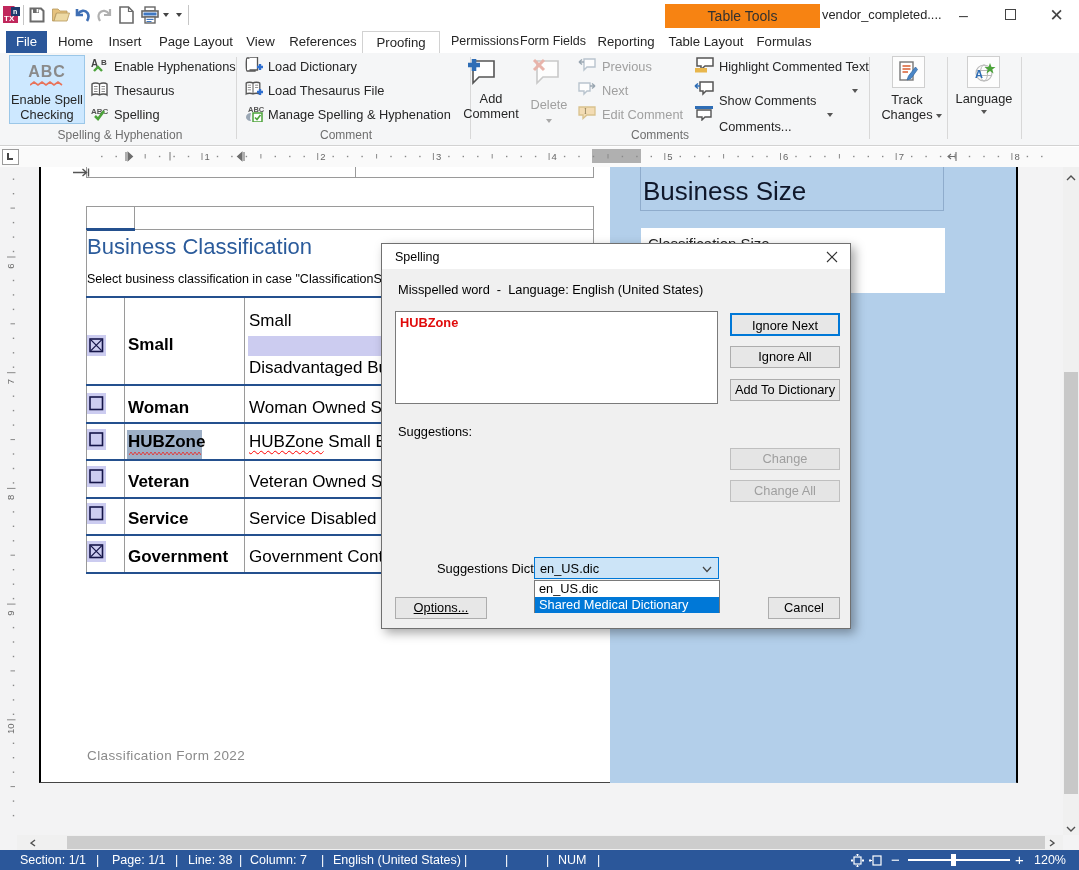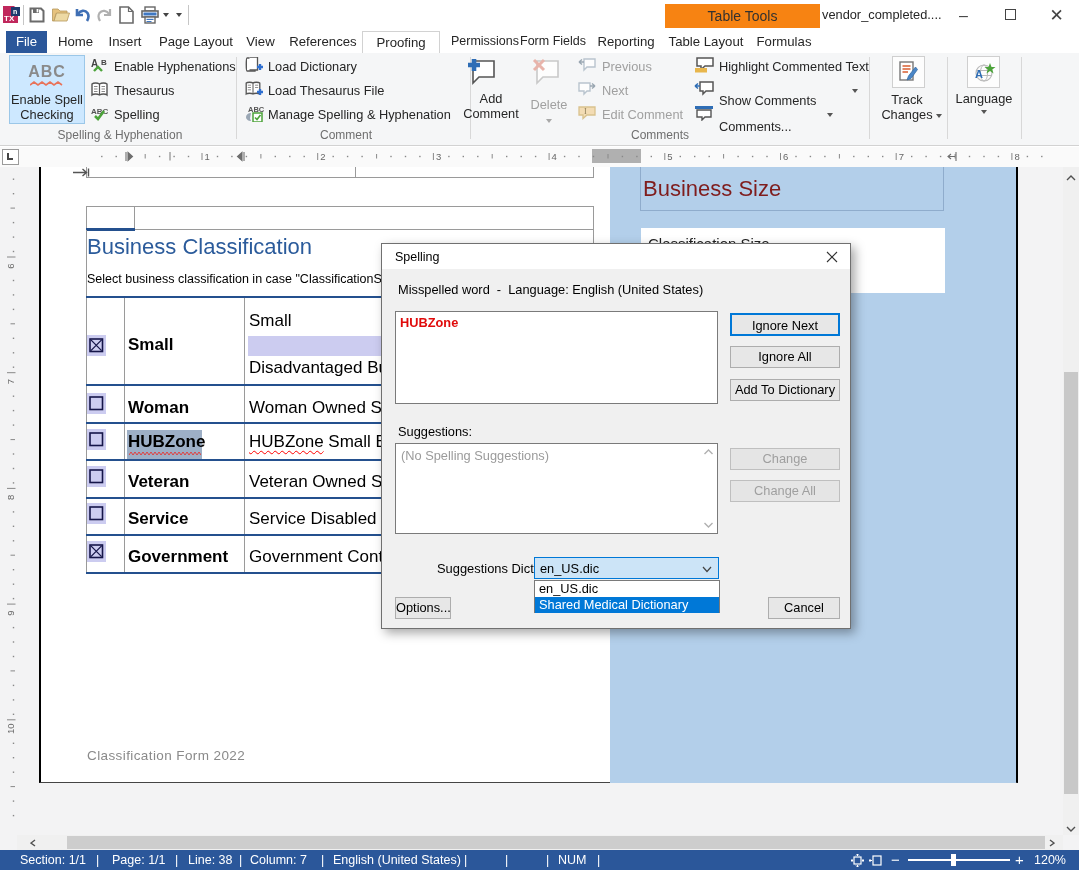--- a/index.html
+++ b/index.html
@@ -478,21 +478,21 @@
           <rect x="3" y="4" width="12.5" height="12.5" fill="none" stroke="#16164a" stroke-width="1.6"></rect>
           <path d="M3.9 4.9 L14.6 15.6 M14.6 4.9 L3.9 15.6" stroke="#16164a" stroke-width="1.3"></path>
         </svg>
       <div class="abs t2" style="left:89px;top:380px;">Government</div>
       <div class="abs t3" style="left:210px;top:380px;">Government Contractor</div>
     </div>
 
     <div class="abs" style="left:48px;top:581px;font-size:13.5px;color:#8a8a8a;letter-spacing:0.4px;">Classification Form 2022</div>
 
     <div class="abs" style="left:601px;top:0px;width:304px;height:44px;border:1px solid #8faccc;border-top:none;"></div>
-    <div class="abs" style="left:604px;top:9px;font-size:22px;color:#7f1d1d;">Business Size</div>
+    <div class="abs" style="left:604px;top:9px;font-size:26px;color:#0f172a;">Business Size</div>
     <div class="abs" style="left:602px;top:61px;width:304px;height:65px;background:#fff;"></div>
     <div class="abs" style="left:609px;top:68px;font-size:15px;color:#222;">Classification Size</div>
   </div>
 
   <div id="vscroll">
     <div class="abs" style="left:0;top:0;width:16px;height:17px;text-align:center;"><svg width="10" height="6" viewBox="0 0 10 6" style="margin-top:6px">
           <path d="M1 5 L5 1 L9 5" fill="none" stroke="#505050" stroke-width="1.4"></path>
         </svg></div>
     <div class="abs" style="left:1px;top:205px;width:14px;height:422px;background:#c8c8c8;"></div>
     <div class="abs" style="left:0;top:651px;width:16px;height:17px;text-align:center;"><svg width="10" height="6" viewBox="0 0 10 6" style="margin-top:6px">
@@ -548,37 +548,28 @@
       </svg>
   </div>
   <div class="abs" style="left:16px;top:38px;font-size:12.8px;color:#000;">Misspelled word&nbsp; -&nbsp; Language: English (United States)</div>
   <div class="abs" style="left:13px;top:67px;width:323px;height:93px;background:#fff;border:1px solid #7a7a7a;">
     <div style="position:absolute;left:4px;top:3px;font-size:12.8px;font-weight:bold;color:#e00b0b;">HUBZone</div>
   </div>
   <div class="btn" style="left:348px;top:69px;width:110px;height:23px;line-height:21px;border:2px solid #0078d7;">Ignore Next</div>
   <div class="btn" style="left:348px;top:102px;width:110px;height:22px;line-height:20px;">Ignore All</div>
   <div class="btn" style="left:348px;top:135px;width:110px;height:22px;line-height:20px;">Add To Dictionary</div>
   <div class="abs" style="left:16px;top:180px;font-size:12.8px;color:#000;">Suggestions:</div>
-  <div class="abs" style="left:13px;top:199px;width:323px;height:91px;background:#fff;border:1px solid #7a7a7a;">
-    <div style="position:absolute;left:5px;top:4px;font-size:12.8px;color:#9b9b9b;">(No Spelling Suggestions)</div>
-    <svg style="position:absolute;right:3px;top:4px;" width="11" height="8" viewBox="0 0 11 8">
-        <path d="M1.5 6 L5.5 2 L9.5 6" fill="none" stroke="#b0b0b0" stroke-width="1.4"></path>
-      </svg>
-    <svg style="position:absolute;right:3px;bottom:4px;" width="11" height="8" viewBox="0 0 11 8">
-        <path d="M1.5 2 L5.5 6 L9.5 2" fill="none" stroke="#b0b0b0" stroke-width="1.4"></path>
-      </svg>
-  </div>
   <div class="btn-dis" style="left:348px;top:204px;width:110px;height:22px;line-height:20px;">Change</div>
   <div class="btn-dis" style="left:348px;top:236px;width:110px;height:22px;line-height:20px;">Change All</div>
   <div class="abs" style="left:16px;top:317px;font-size:12.9px;color:#000000;margin-left:39px;">Suggestions Dictionary:</div>
   <div class="abs" style="left:152px;top:313px;width:185px;height:22px;background:#cce4f7;border:1px solid #0078d7;">
     <div style="position:absolute;left:5px;top:3px;font-size:12.8px;color:#000;">en_US.dic</div>
     <svg style="position:absolute;right:6px;top:8px;" width="10" height="7" viewBox="0 0 10 7">
         <path d="M1 1 L5 5.5 L9 1" fill="none" stroke="#444" stroke-width="1.2"></path>
       </svg>
   </div>
   <div class="abs" style="left:152px;top:336px;width:186px;height:33px;background:#fff;border:1px solid #7a7a7a;z-index:5;">
     <div style="position:absolute;left:4px;top:0px;font-size:12.8px;color:#000;">en_US.dic</div>
     <div style="position:absolute;left:0;top:16px;width:184px;height:16px;background:#0078d7;color:#fff;font-size:12.8px;line-height:16px;"><span style="margin-left:4px;">Shared Medical Dictionary</span></div>
   </div>
-  <div class="btn" style="left:13px;top:353px;width:56px;height:22px;line-height:20px;">Options...</div>
+  <div class="btn" style="left:13px;top:353px;width:92px;height:22px;line-height:20px;text-decoration:underline;">Options...</div>
   <div class="btn" style="left:386px;top:353px;width:72px;height:22px;line-height:20px;">Cancel</div>
 </div>
 
 </body></html>

